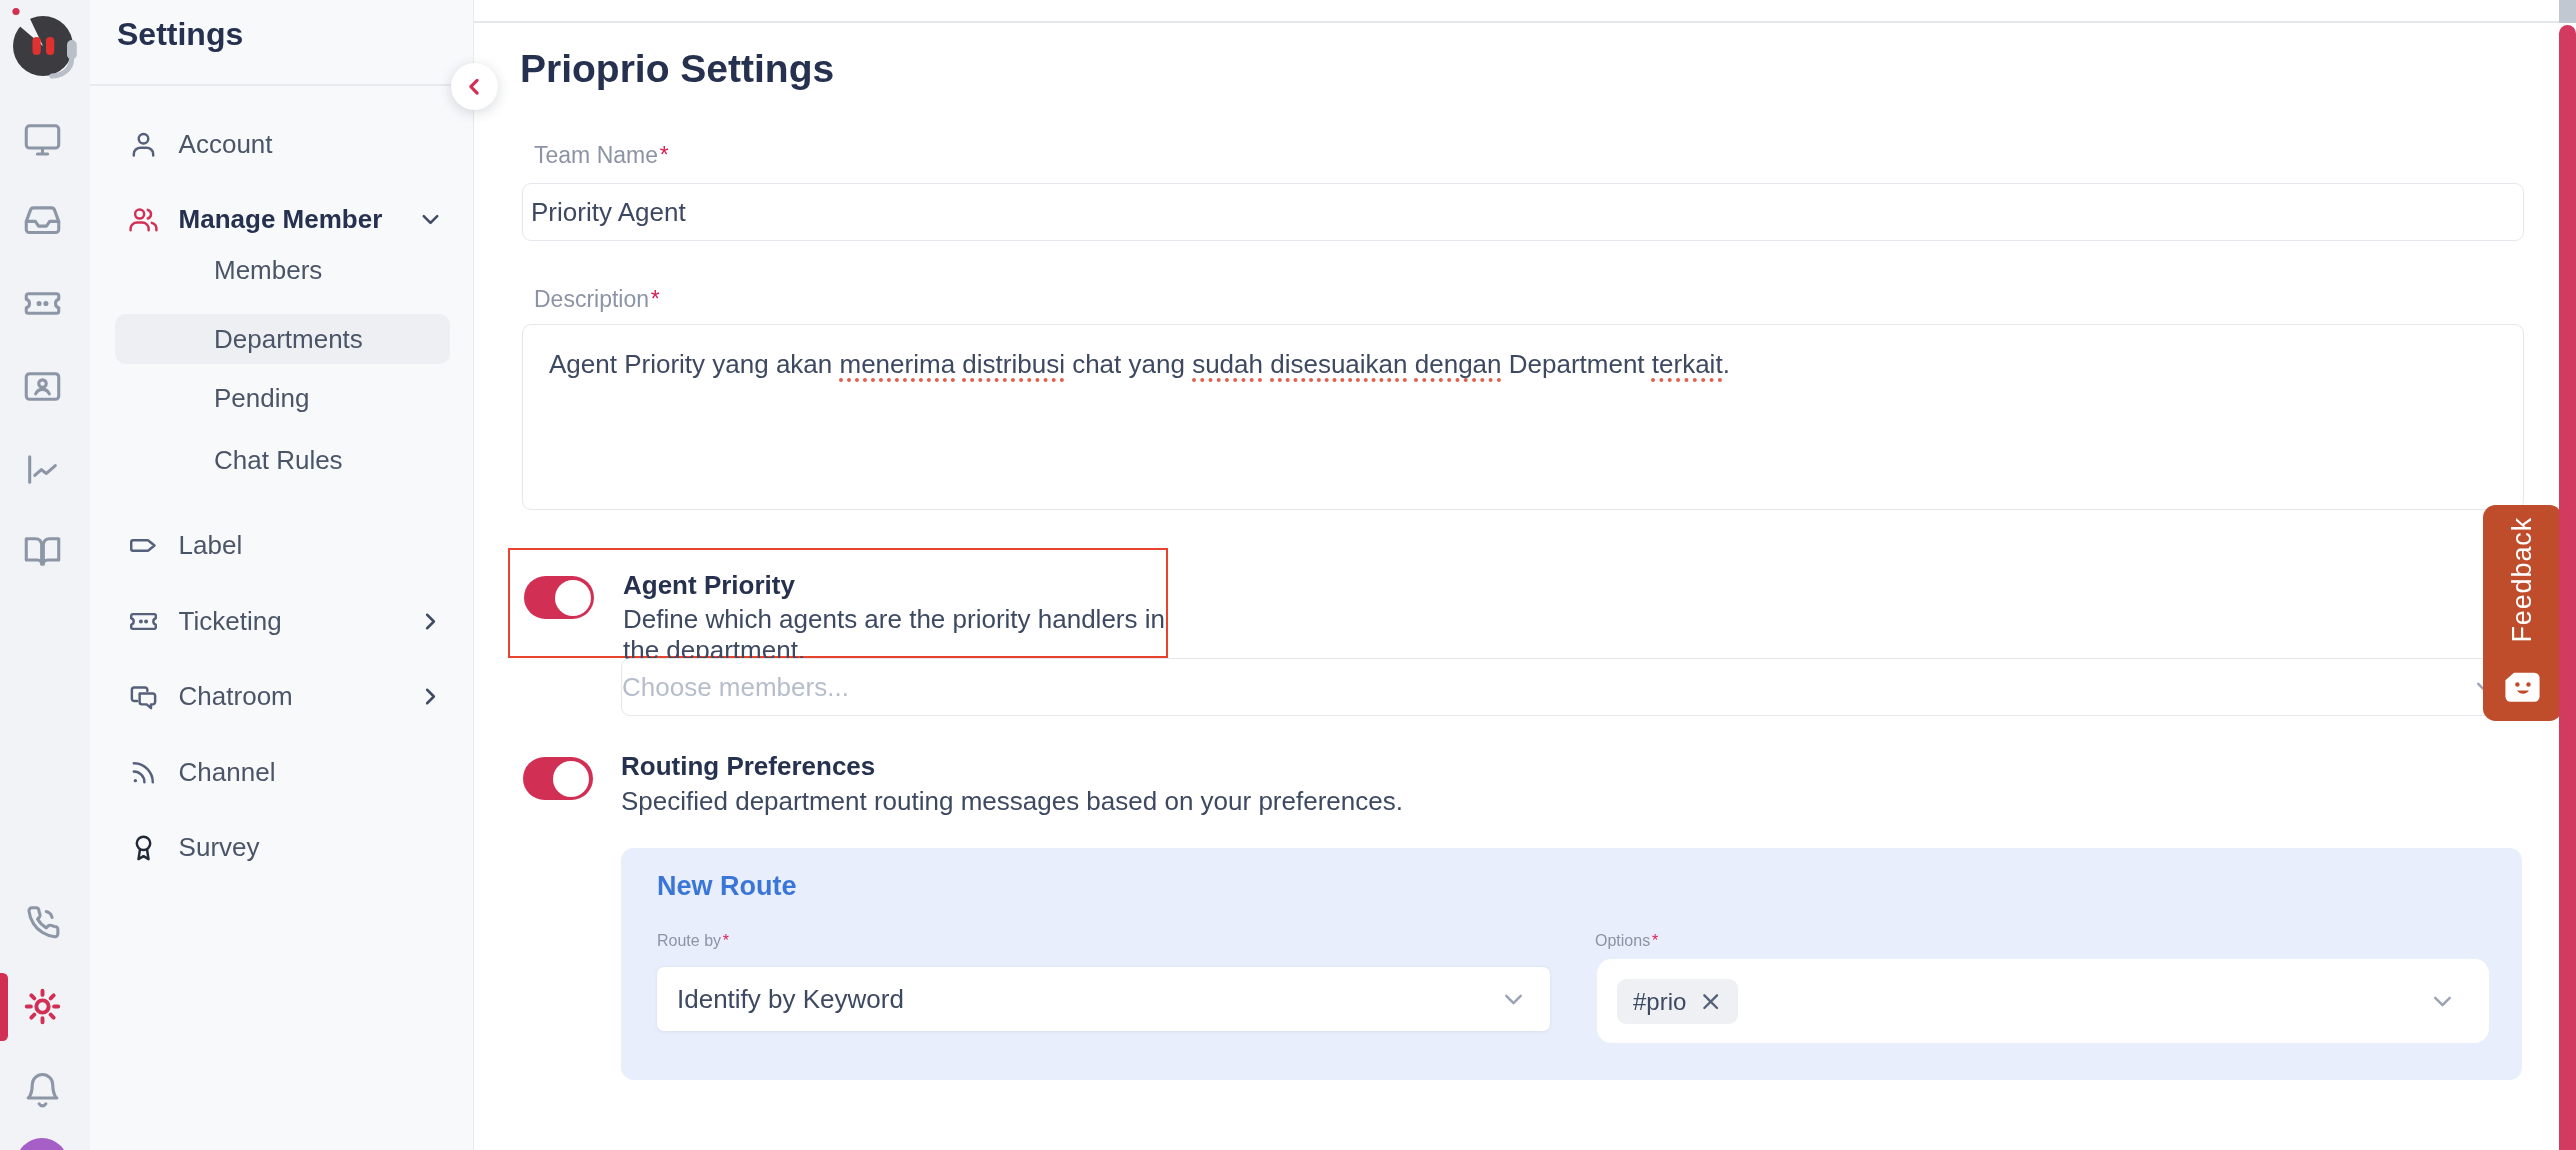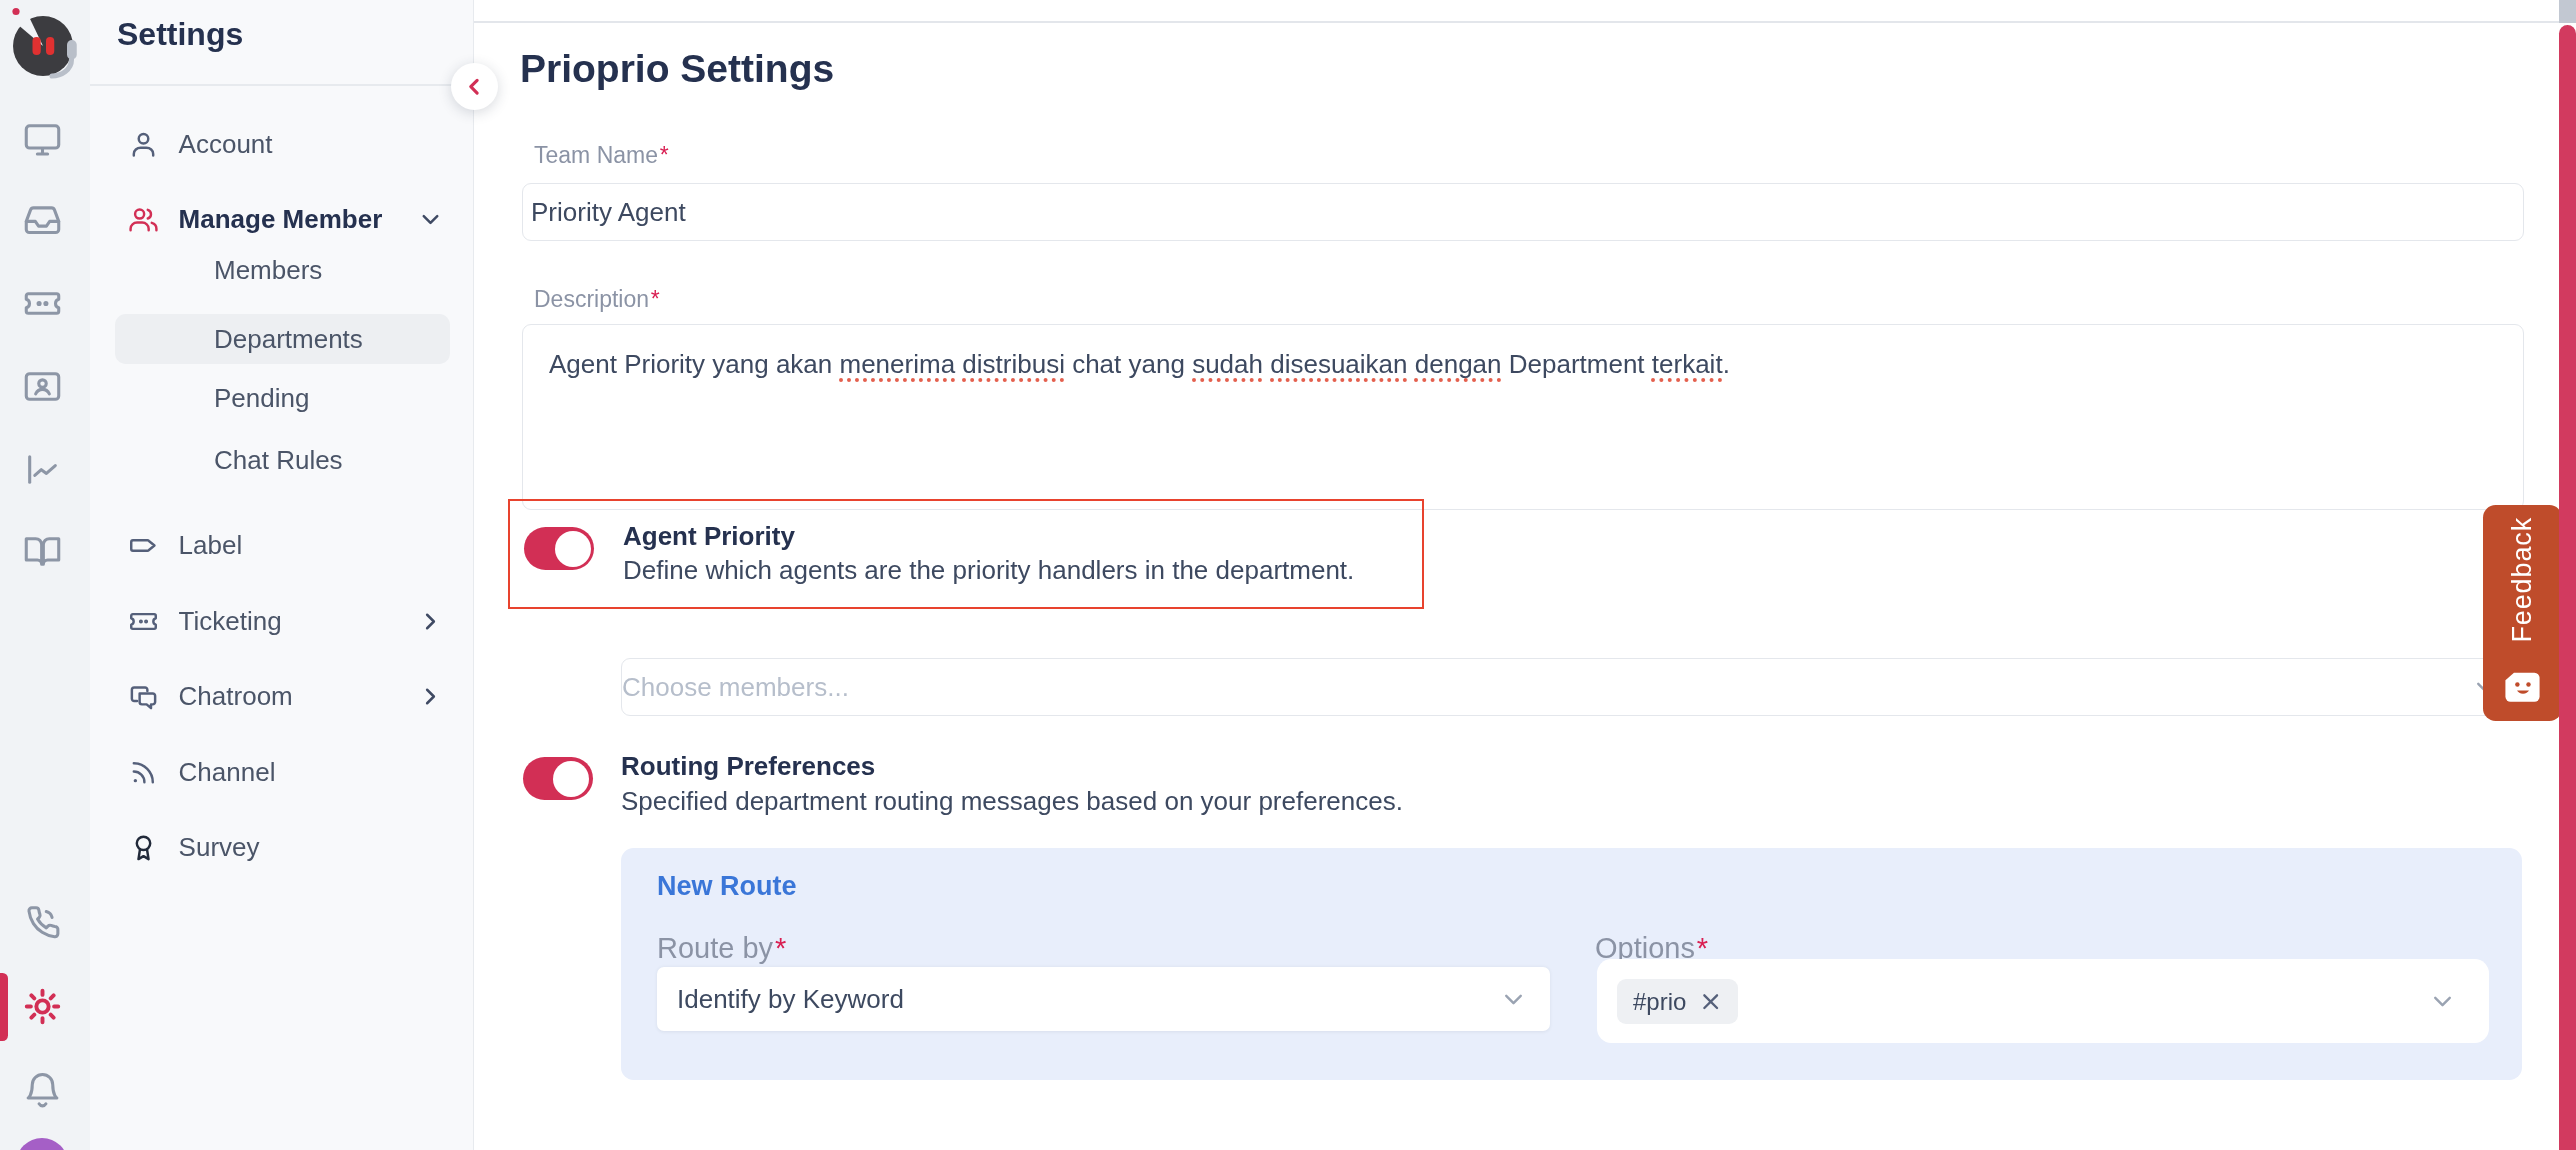--- a/index.html
+++ b/index.html
@@ -44,39 +44,39 @@
   .req { color:#d91f52; margin-left:1.8px; }
 
   .text-input { position:absolute; left:48px; width:2002px; height:58px; border:1.8px solid #e4e7ec; border-radius:9px;
     background:#fff; font-size:26px; color:#3d4960; display:flex; align-items:center; padding-left:8px; }
 
   .textarea { position:absolute; left:48px; top:324px; width:2002px; height:186px; border:1.8px solid #e4e7ec; border-radius:9px;
     background:#fff; font-size:26px; color:#3d4960; padding:20.7px 26px; line-height:37px; }
   .misspell { text-decoration:underline; text-decoration-style:dotted; text-decoration-color:#e4604e;
     text-decoration-thickness:3.6px; text-underline-offset:6.3px; }
 
-  .highlight-box { position:absolute; left:34px; top:499px; width:916px; height:110px; border:2.7px solid #e8432e; }
+  .highlight-box { position:absolute; left:34px; top:548px; width:660px; height:110px; border:2.7px solid #e8432e; }
 
   .toggle { position:absolute; width:70px; height:43px; border-radius:21.6px; background:#d22f55; }
   .toggle .knob { position:absolute; right:3.6px; top:3.6px; width:36px; height:36px; border-radius:50%; background:#ffffff; }
 
   .toggle-title { position:absolute; font-size:26px; font-weight:bold; color:#25314f; }
   .toggle-desc { position:absolute; font-size:26px; color:#3d4960; }
 
   .select { position:absolute; background:#fff; border:1.8px solid #e4e7ec; border-radius:9px; display:flex; align-items:center; }
   .select .ph { color:#b6becb; font-size:26px; }
   .select .val { color:#3d4960; font-size:26px; }
   .select .sel-chev { position:absolute; right:21.6px; width:29px; height:29px; color:#9aa3b2; }
   .select .sel-chev svg { width:100%; height:100%; }
 
   .members-select { left:147px; top:658px; width:1902px; height:58px; }
 
   .route-panel { position:absolute; left:147px; top:848px; width:1901px; height:232px; background:#e8eefb; border-radius:12.6px; }
   .route-panel-title { position:absolute; left:36px; top:23.4px; font-size:27px; font-weight:bold; color:#3a76d8; }
-  .rp-label { position:absolute; font-size:29px; color:#8b93a5; }
+  .rp-label { position:absolute; font-size:16px; color:#8b93a5; }
   .route-select { left:36px; top:119px; width:893px; height:64px; border:none; box-shadow:0 0.9px 3.6px rgba(40,50,70,.08); border-radius:7px; padding-left:20px; }
   .options-field { position:absolute; left:976px; top:111px; width:892px; height:84px; background:#fff; border-radius:14.4px; }
   .tag-pill { position:absolute; left:20px; top:20px; height:45px; background:#eef0f3; border-radius:9px; display:flex;
     align-items:center; padding:0 16px; font-size:24px; color:#3d4960; gap:12.6px; }
   .tag-pill .x { width:23.4px; height:23.4px; color:#55607a; }
   .tag-pill .x svg { width:100%; height:100%; }
   .options-field .sel-chev { position:absolute; right:32px; top:28px; width:29px; height:29px; color:#9aa3b2; }
   .options-field .sel-chev svg { width:100%; height:100%; }
 
   

